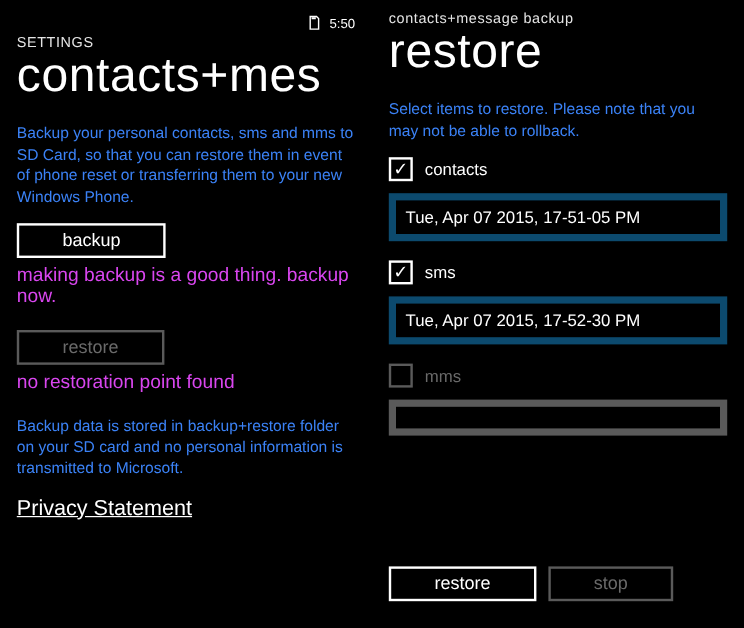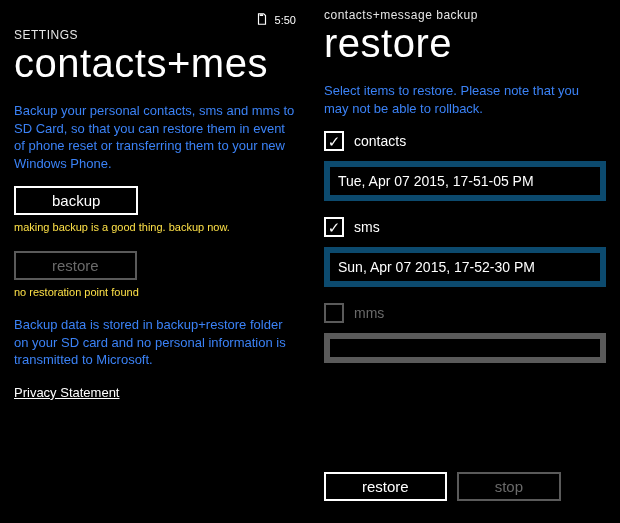--- a/index.html
+++ b/index.html
@@ -62,26 +62,26 @@
     font-family: inherit;
     cursor: pointer;
     margin-bottom: 6px;
   }
   .btn.disabled {
     border-color: #5a5a5a;
     color: #6a6a6a;
     cursor: default;
   }
   .hint {
-    font-size: 11px;
-    color: #fde047;
+    font-size: 16px;
+    color: #d946ef;
     margin-bottom: 18px;
   }
   .link {
-    font-size: 13px;
+    font-size: 18px;
     color: #fff;
     text-decoration: underline;
     cursor: pointer;
   }
   
   .check-row {
     display: flex;
     align-items: center;
     gap: 10px;
     margin-bottom: 10px;
@@ -158,21 +158,21 @@
   <div class="check-row">
     <span class="checkbox">✓</span>
     <span class="check-label">contacts</span>
   </div>
   <div class="select-box">Tue, Apr 07 2015, 17-51-05 PM</div>
 
   <div class="check-row">
     <span class="checkbox">✓</span>
     <span class="check-label">sms</span>
   </div>
-  <div class="select-box">Sun, Apr 07 2015, 17-52-30 PM</div>
+  <div class="select-box">Tue, Apr 07 2015, 17-52-30 PM</div>
 
   <div class="check-row">
     <span class="checkbox disabled"></span>
     <span class="check-label disabled">mms</span>
   </div>
   <div class="select-box disabled"></div>
 
   <div class="bottom-row">
     <button class="btn">restore</button>
     <button class="btn disabled">stop</button>

